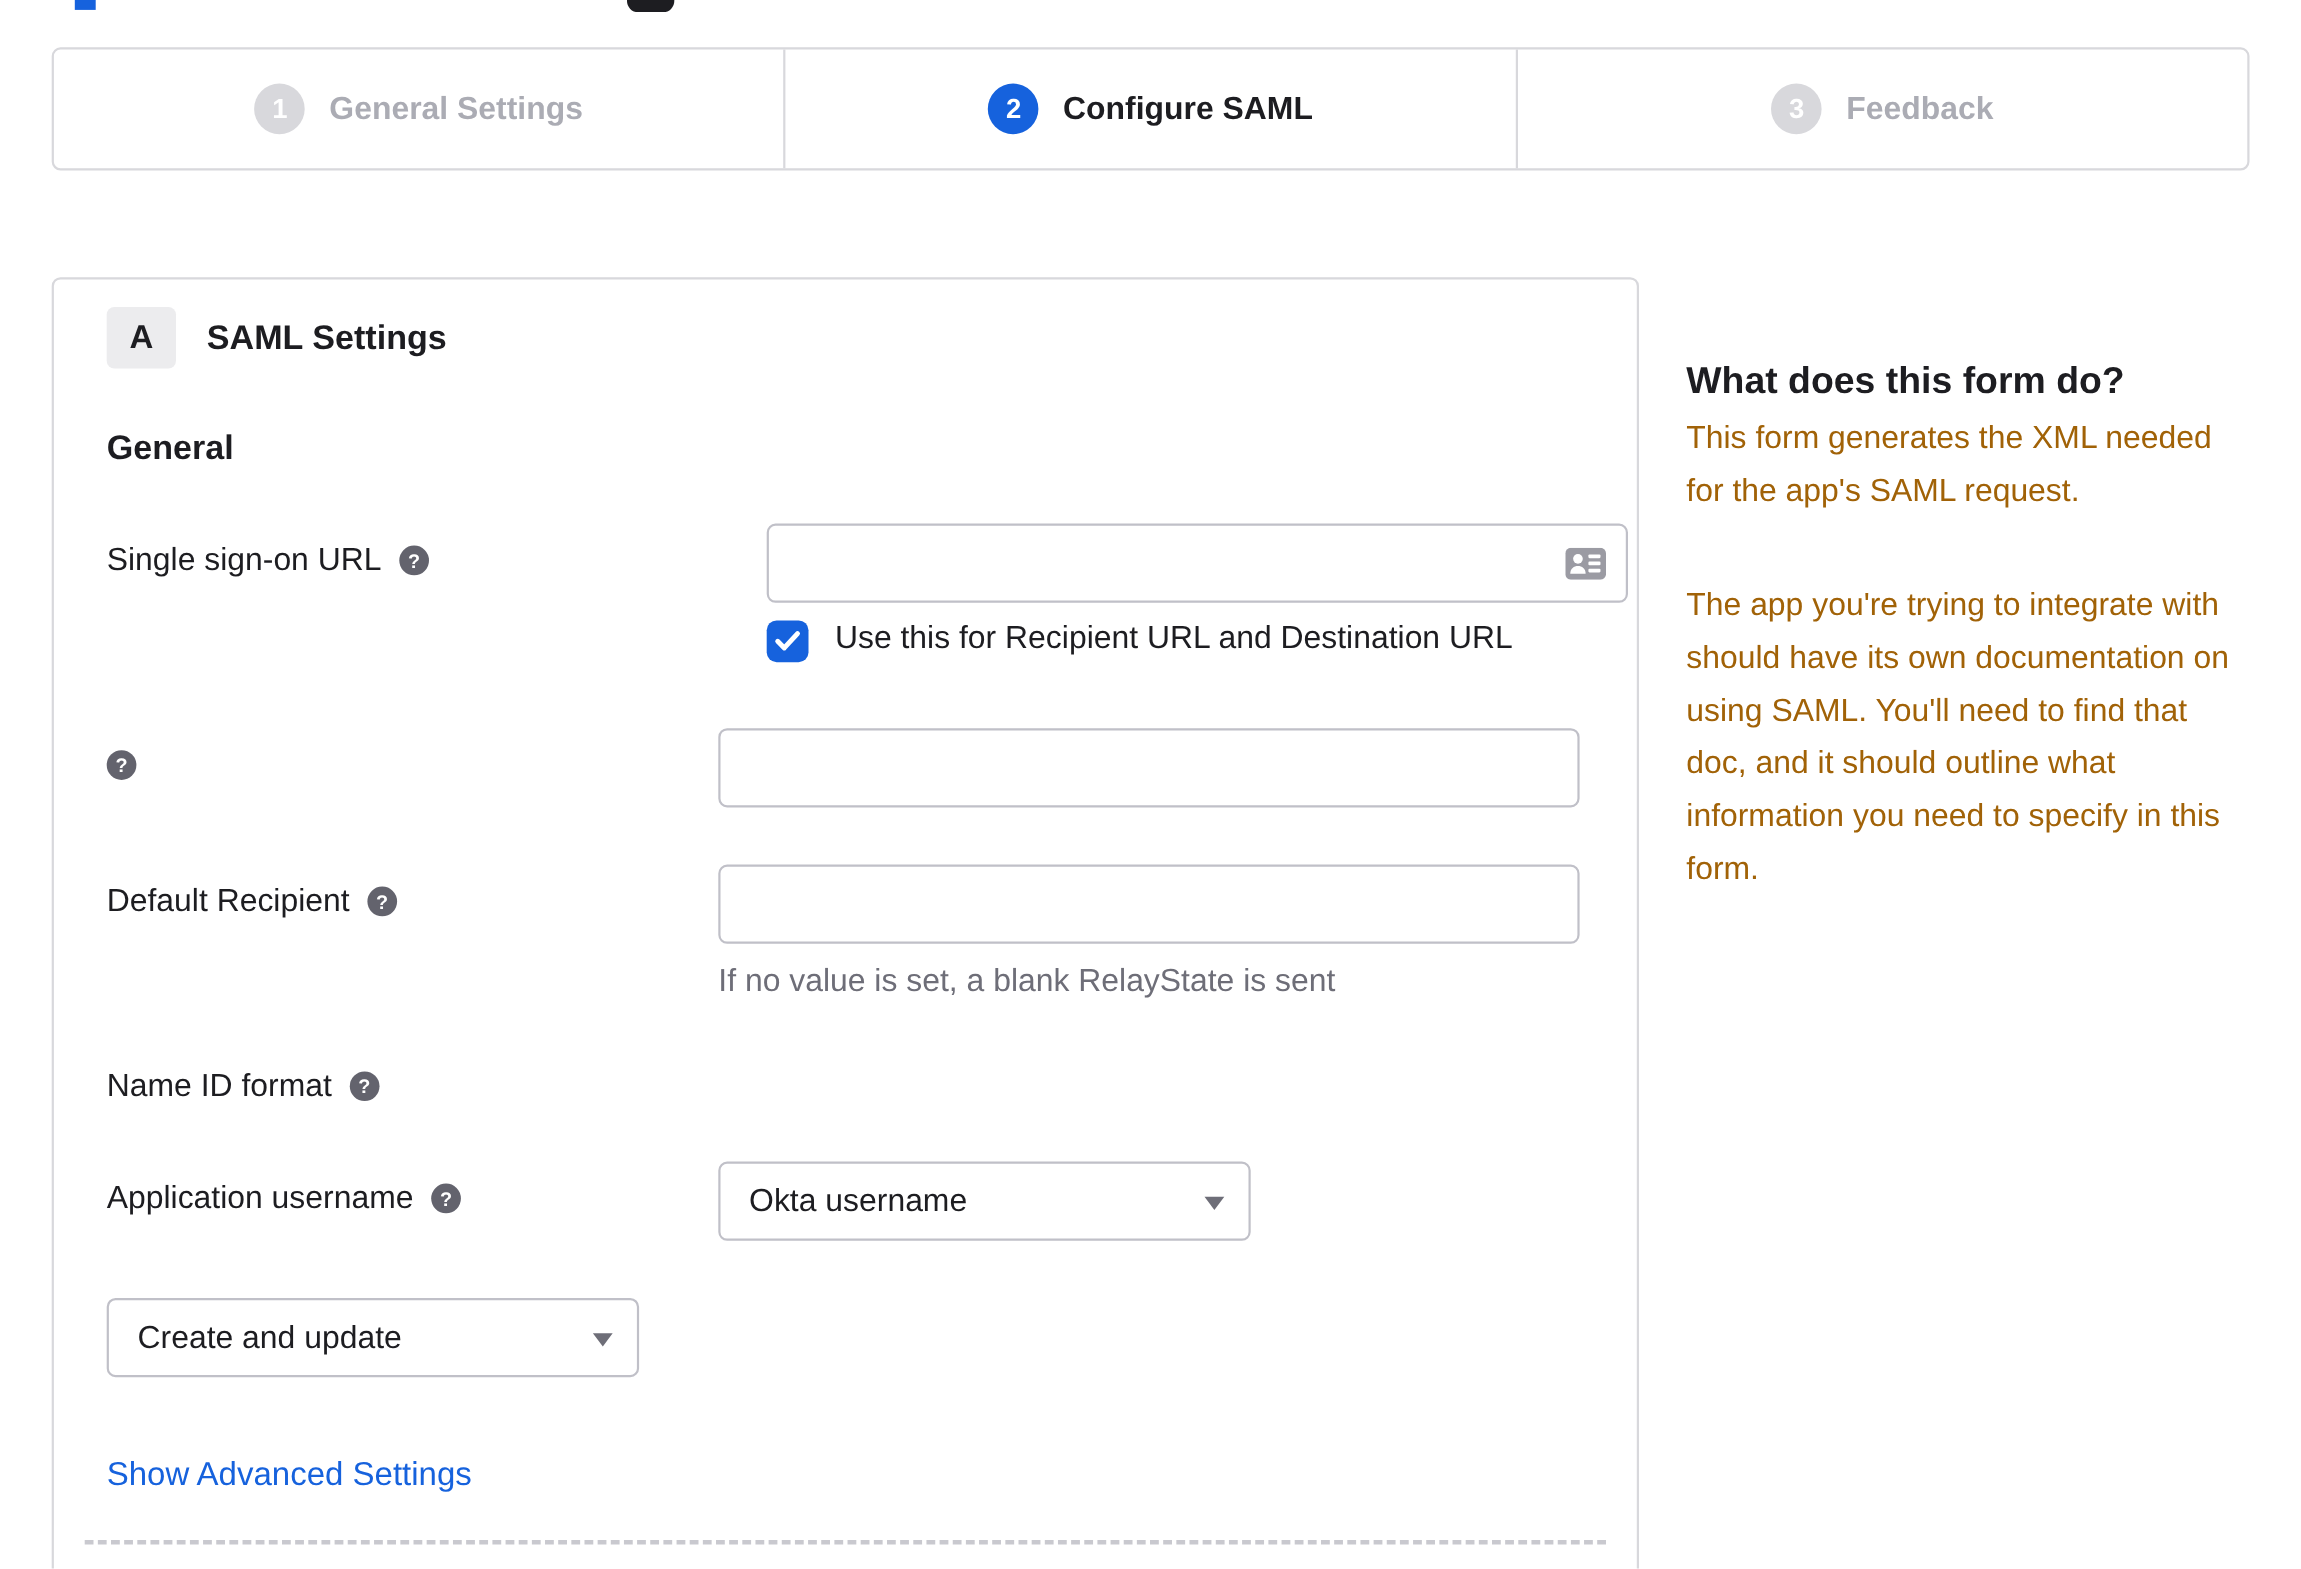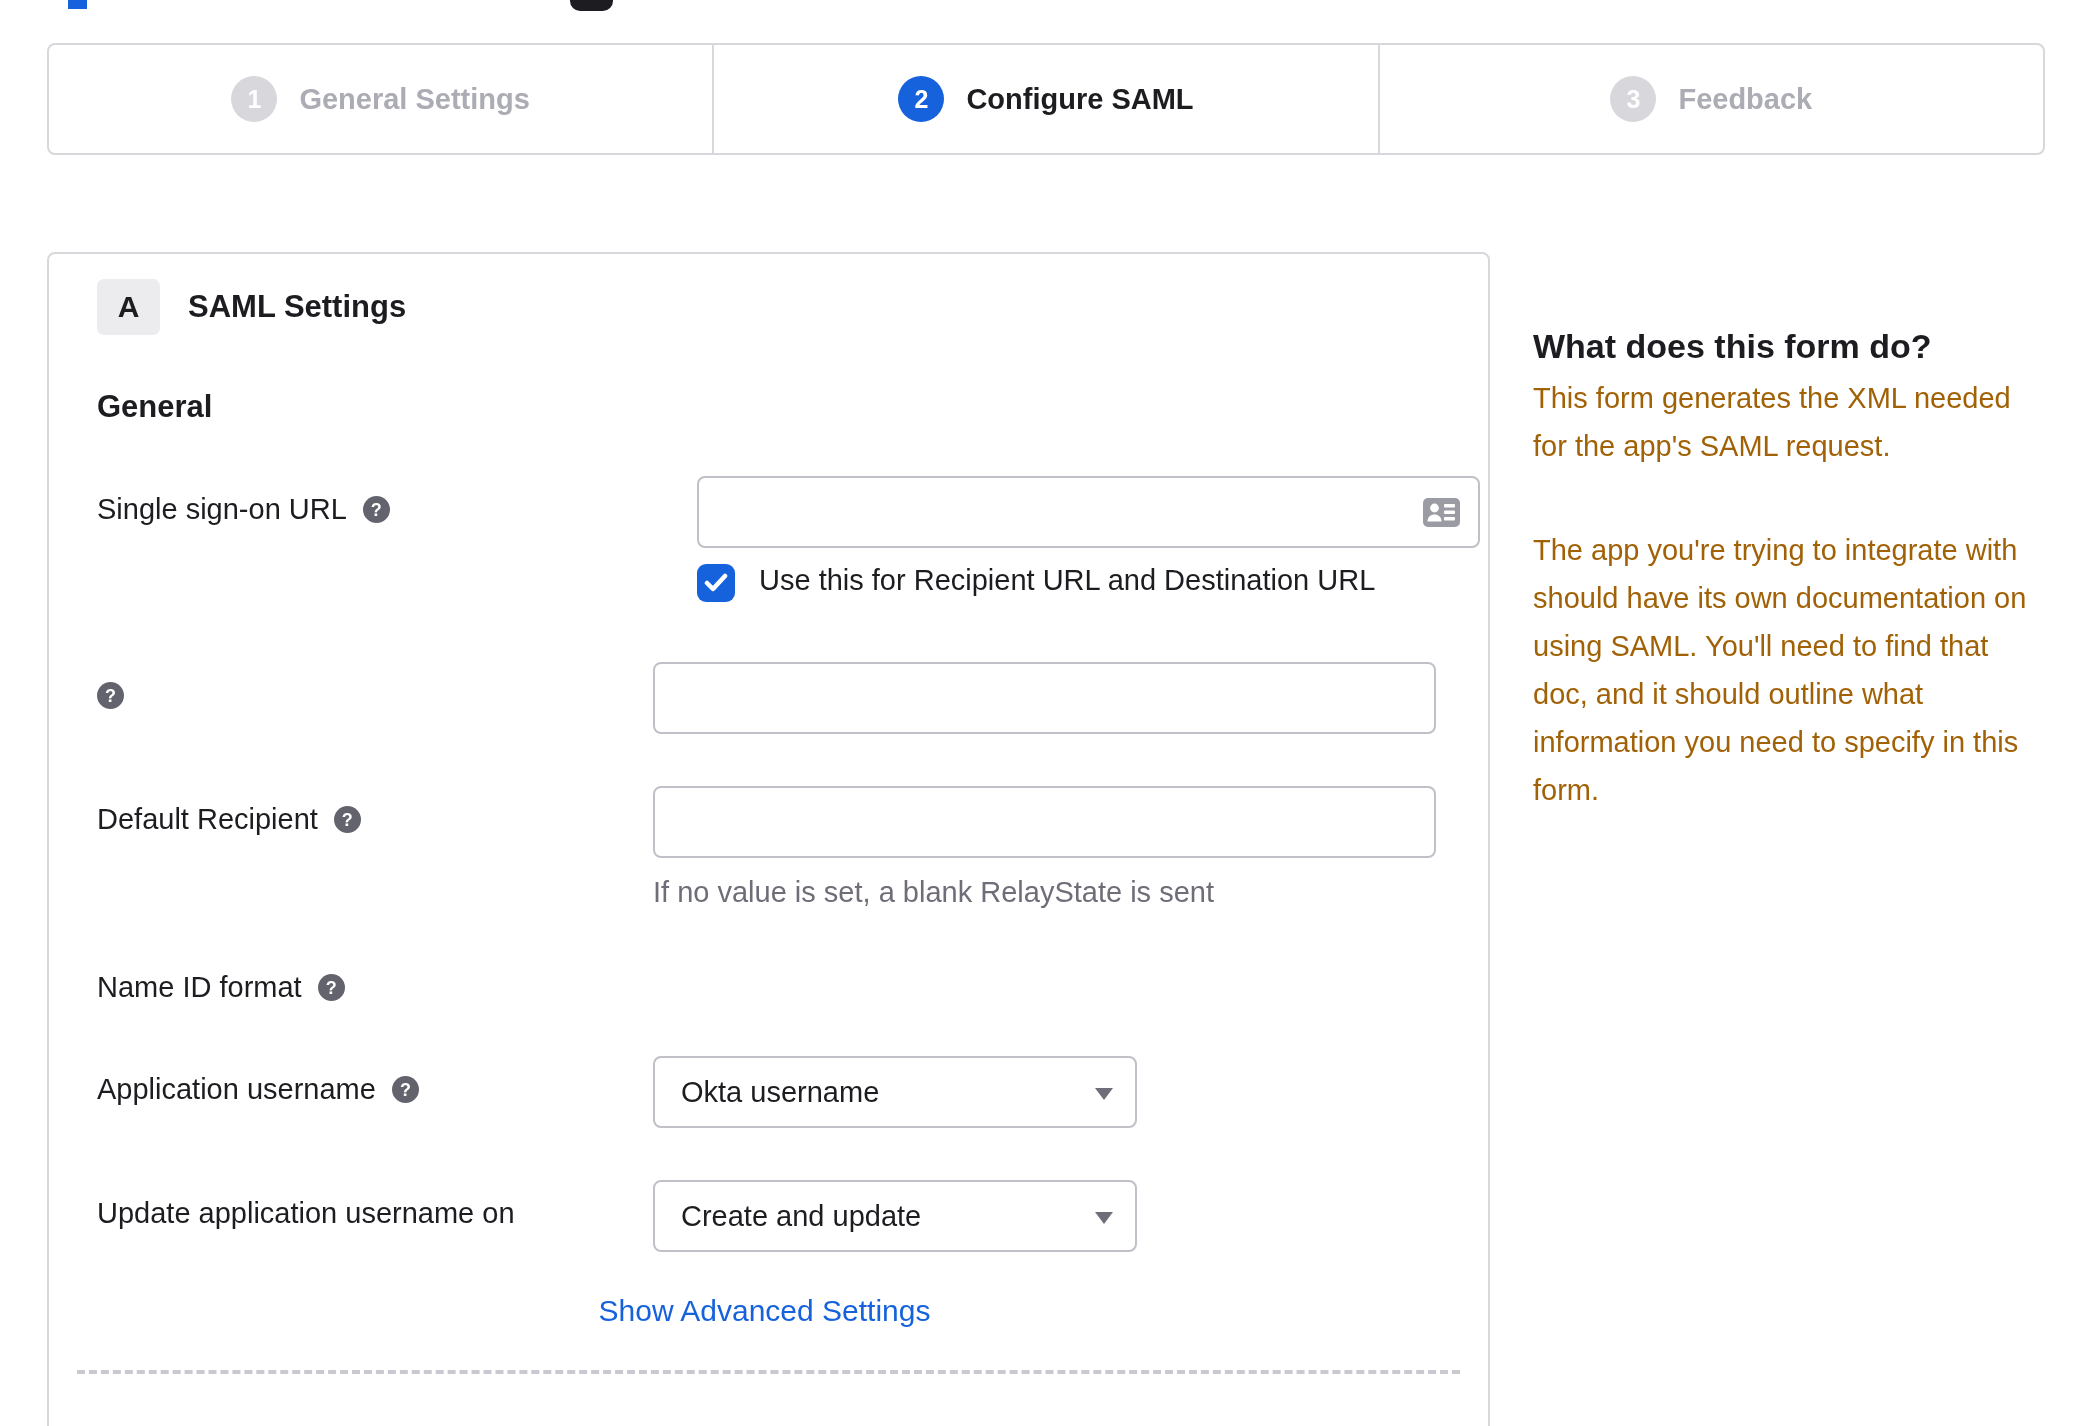--- a/index.html
+++ b/index.html
@@ -125,21 +125,21 @@
     cursor: pointer;
   }
   .caret {
     position: absolute; right: 22px; top: 30px;
     width: 0; height: 0;
     border-left: 9px solid transparent;
     border-right: 9px solid transparent;
     border-top: 12px solid #6e6e78;
   }
 
-  .advanced-row { margin-top: 42px; text-align: center; padding-right: 0; }
+  .advanced-row { margin-top: 72px; text-align: left; padding-right: 0; }
   .advanced-link {
     font-size: 30px; font-weight: 500; color: #1662dd;
     text-decoration: none; cursor: pointer;
   }
 
   .dashed-divider {
     margin-top: 42px;
     margin-left: -20px; margin-right: -28px;
     border-top: 4px dashed #c9c9cf;
     height: 0;
@@ -255,23 +255,20 @@
     </div>
     <div>
       <div class="select-box">
         <span>Okta username</span>
         <span class="caret"></span>
       </div>
     </div>
   </div>
 
   <div class="form-row row-update">
-    <div class="field-label">
-      <span>Update application username on</span>
-    </div>
     <div>
       <div class="select-box">
         <span>Create and update</span>
         <span class="caret"></span>
       </div>
     </div>
   </div>
 
   <div class="advanced-row">
     <a class="advanced-link">Show Advanced Settings</a>

